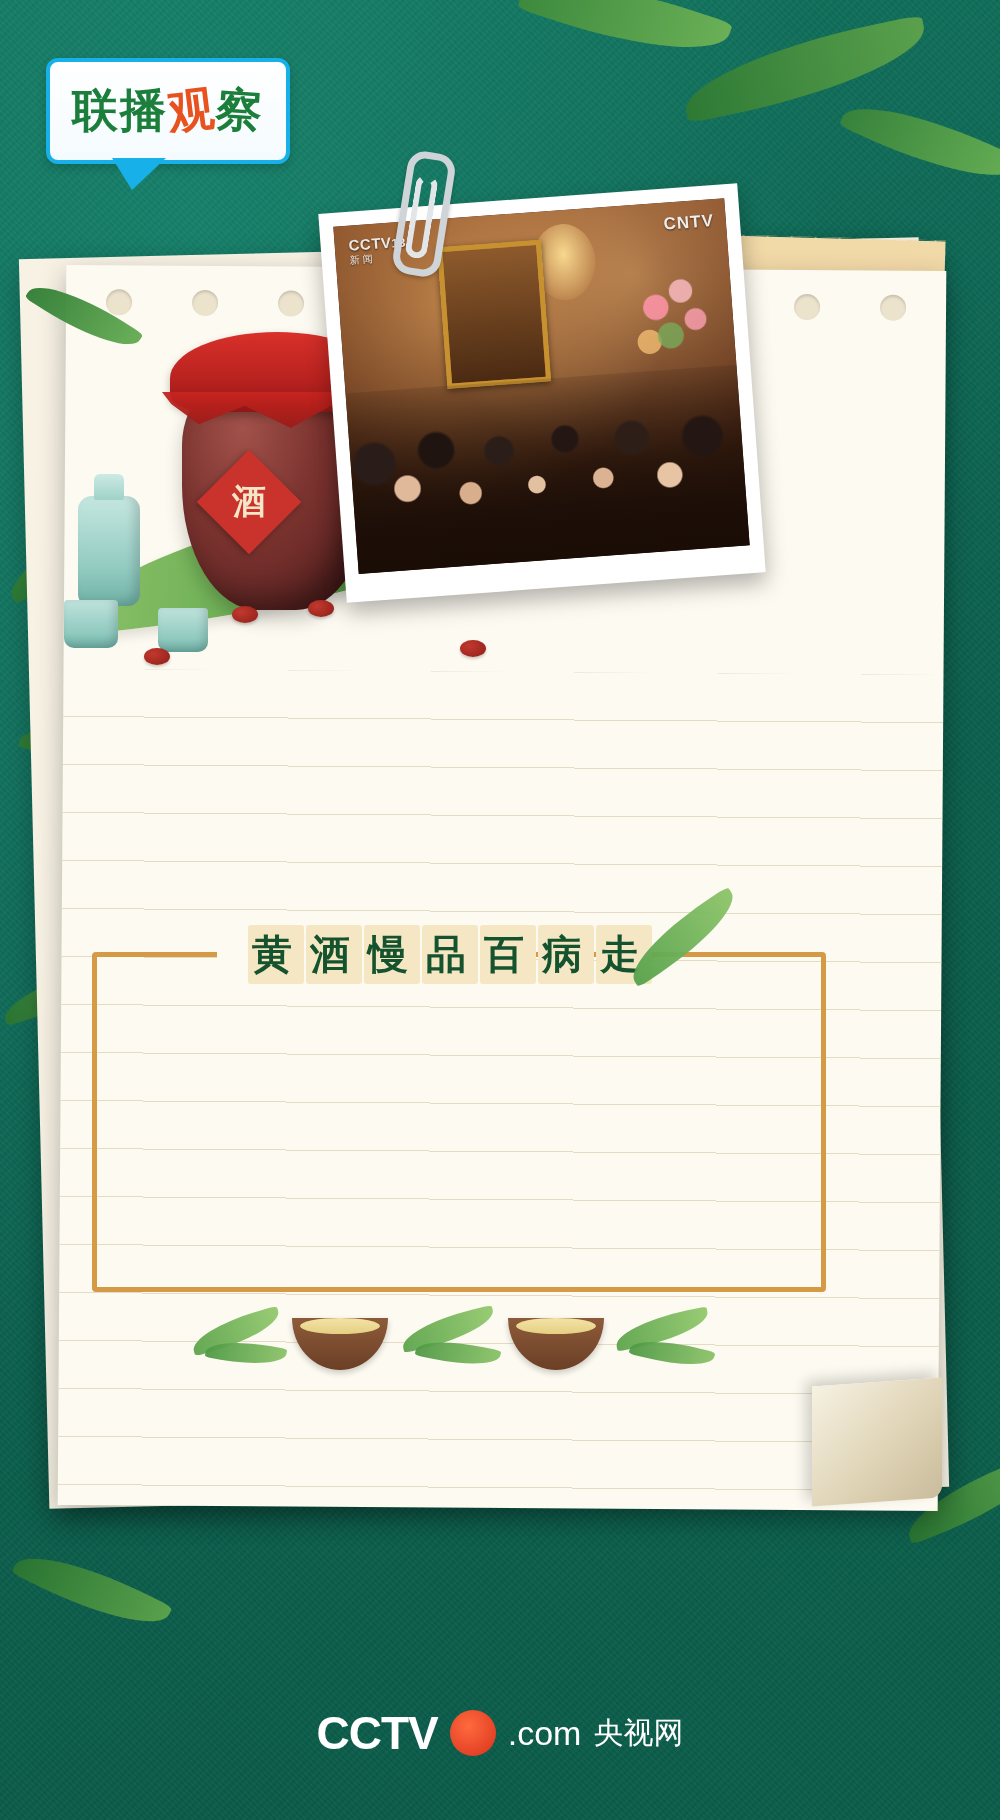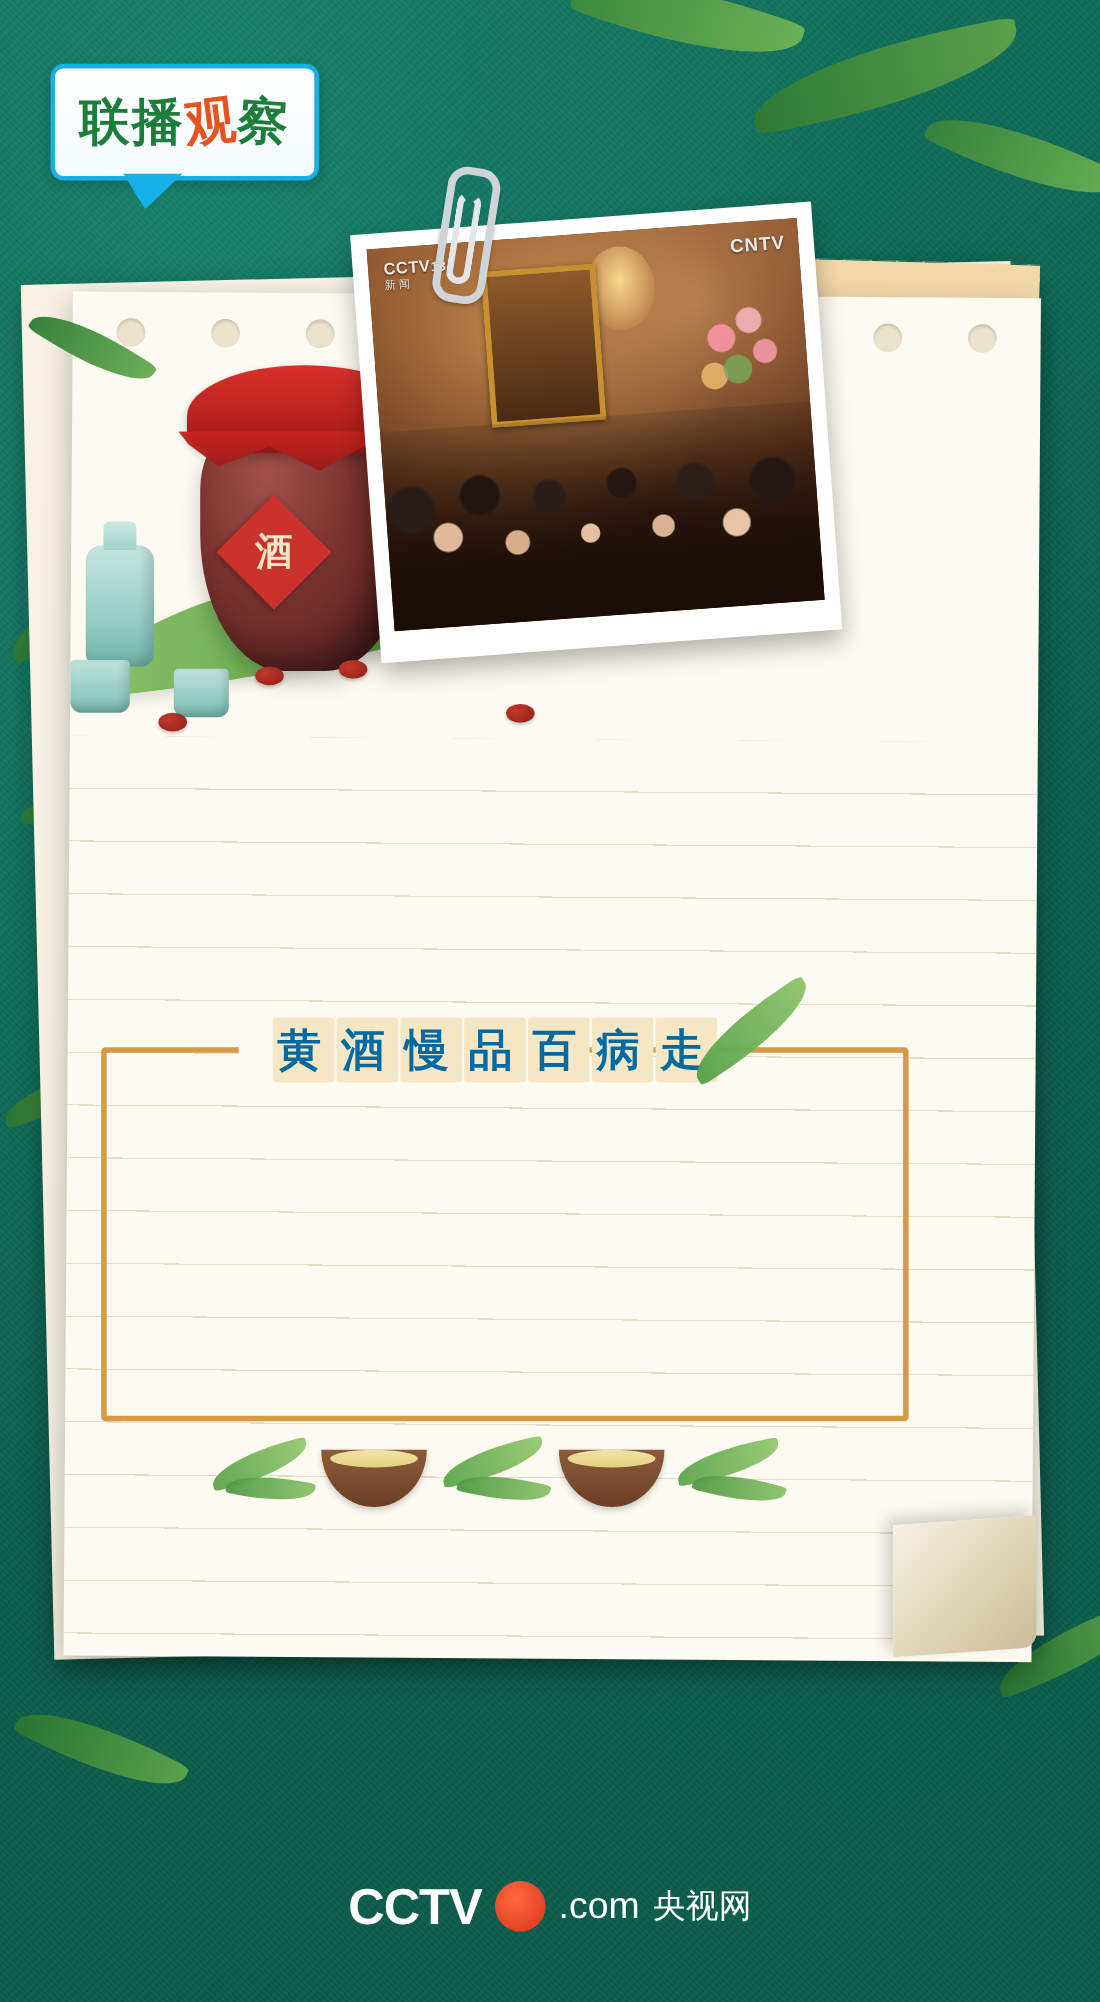--- a/index.html
+++ b/index.html
@@ -407,21 +407,21 @@
   
   #section-title {
     position: absolute;
     left: 240px;
     top: 925px;
     width: 420px;
     text-align: center;
     font-size: 40px;
     font-weight: bold;
     letter-spacing: 8px;
-    color: #0369a1;
+    color: #14532d;
     font-family: "DejaVu Sans", sans-serif;
     z-index: 5;
   }
   #section-title span {
     display: inline-block;
     background: #f6e7c4;
     padding: 2px 4px;
     border-radius: 3px;
     margin: 0 1px;
   }

